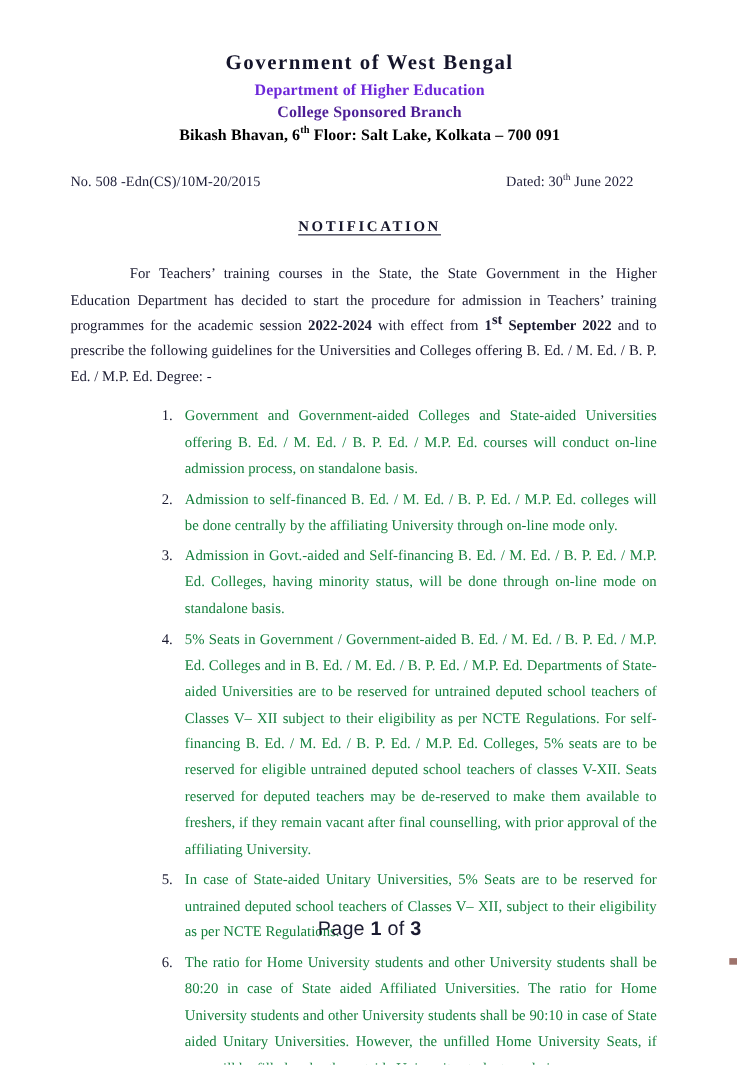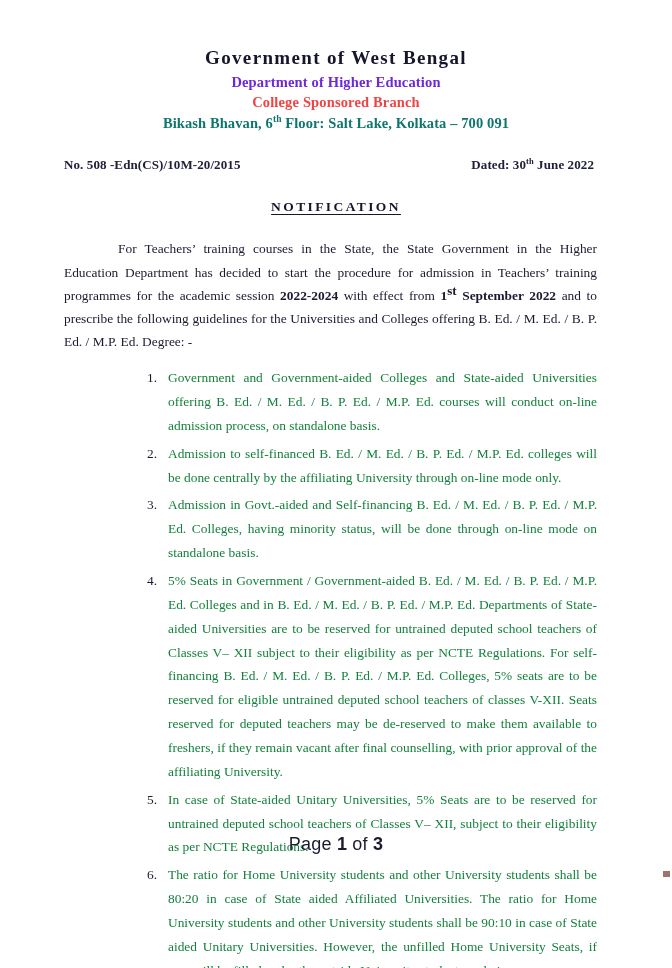--- a/index.html
+++ b/index.html
@@ -43,45 +43,44 @@
     letter-spacing: 0.15px;
     line-height: 1.42;
     margin-top: 2px;
     color: #6d28d9;
   }
   .branch-line {
     font-size: 14.5px;
     font-weight: bold;
     letter-spacing: 0.15px;
     line-height: 1.42;
-    color: #ef4444;
+    color: #4c1d95;
   }
   .address-line {
     font-size: 14.5px;
     font-weight: bold;
     letter-spacing: 0.1px;
     line-height: 1.42;
-    color: #0f766e;
+    color: #000000;
   }
   .address-line sup {
     font-size: 9.5px;
     vertical-align: super;
     line-height: 0;
   }
 
   
   .refrow {
     margin-top: 24px;
-    padding: 0 70px 0 64px;
+    padding: 0 88px 0 64px;
     display: flex;
     justify-content: space-between;
     align-items: baseline;
     font-size: 13px;
     color: #20203a;
-    font-weight: bold;
   }
   .refrow .memo-no { letter-spacing: 0.1px; }
   .refrow .memo-date { letter-spacing: 0.1px; padding-right: 8px; }
   .refrow sup {
     font-size: 8.5px;
     vertical-align: super;
     line-height: 0;
   }
 
   

